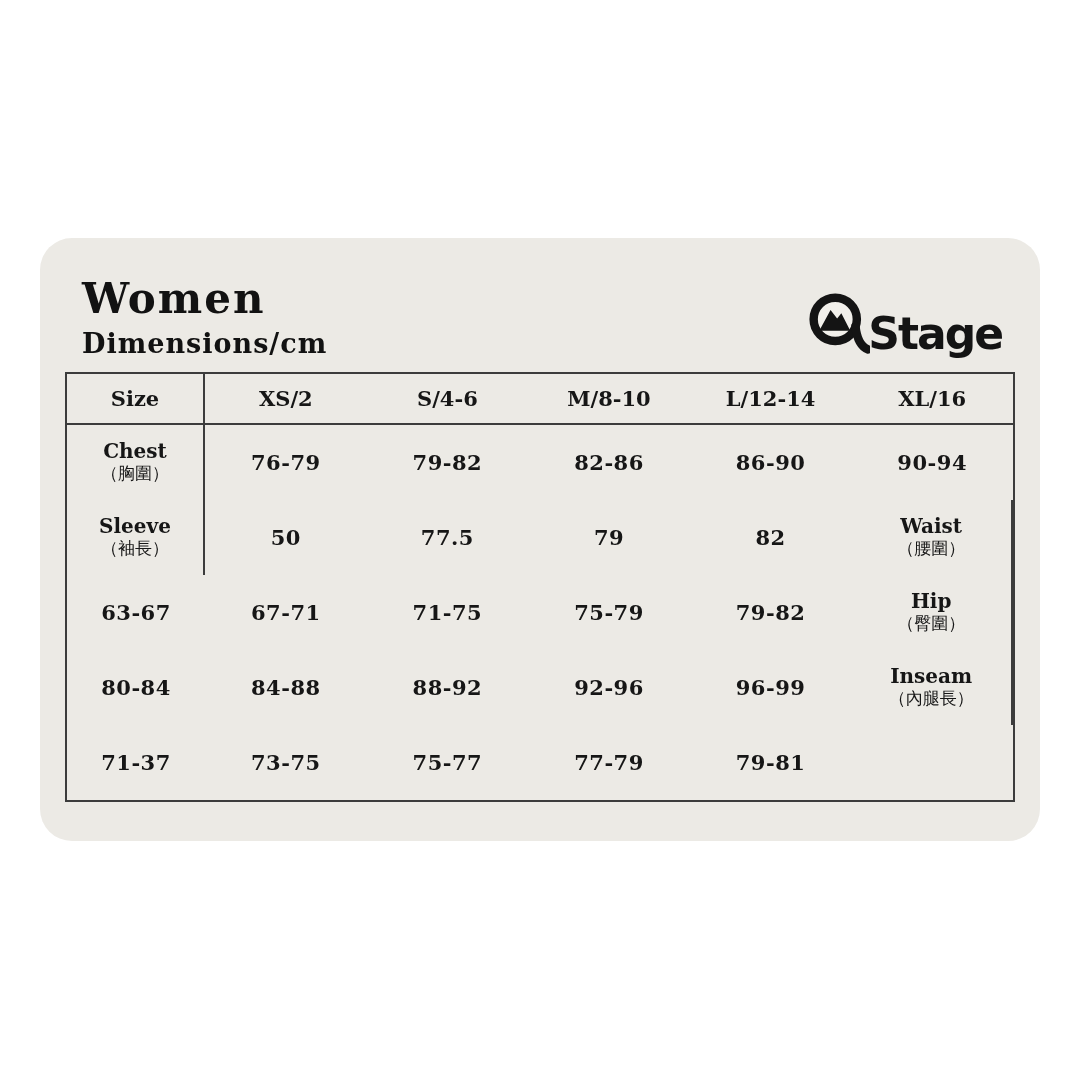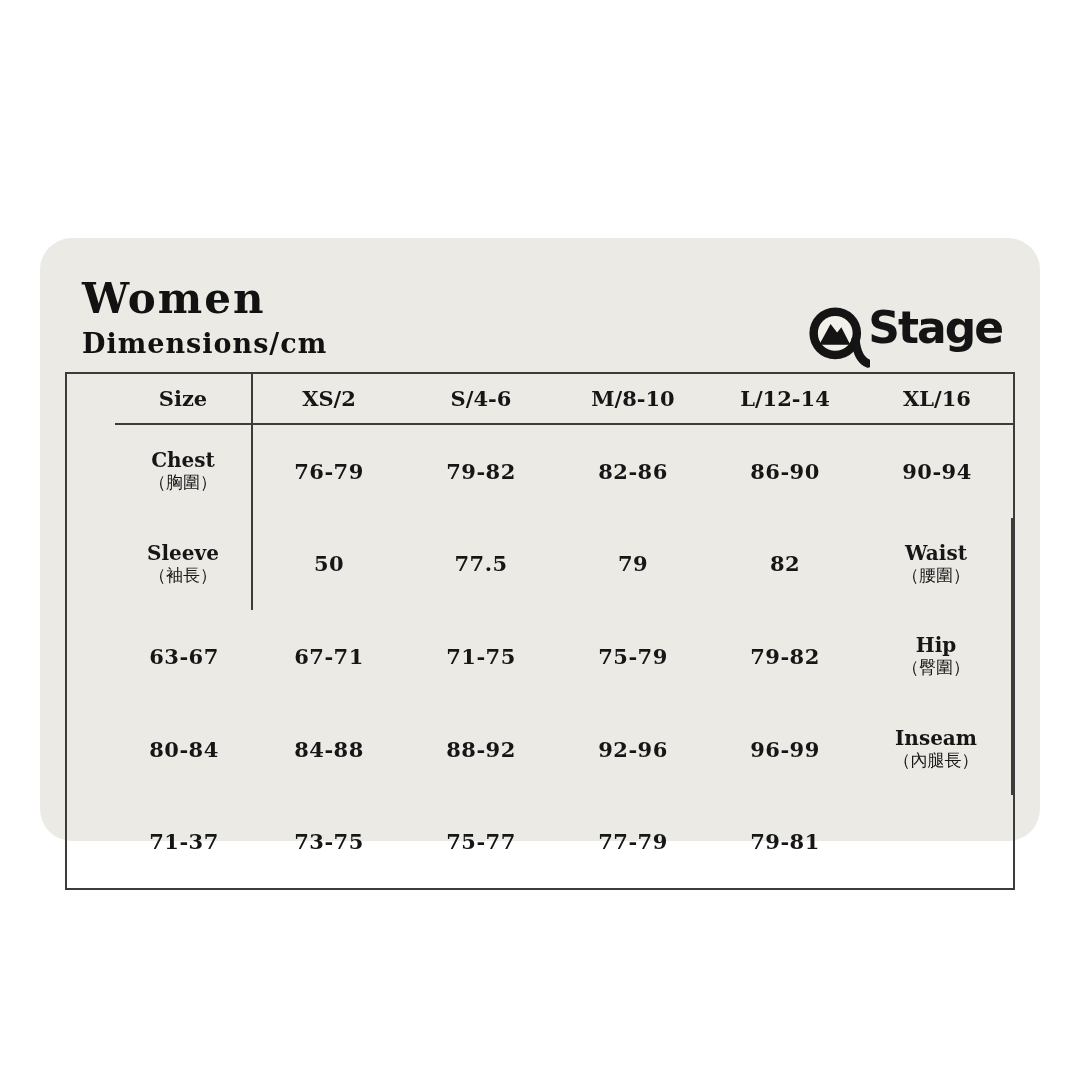--- a/index.html
+++ b/index.html
@@ -42,23 +42,23 @@
   .subtitle {
     font-size: 27px;
     font-weight: 700;
     letter-spacing: 1px;
     margin-top: 8px;
     color: #121212;
   }
   .brand {
     position: absolute;
     right: 38px;
-    top: 68px;
+    top: 54px;
     display: flex;
-    align-items: flex-start;
+    align-items: flex-end;
   }
   .brand-icon {
     width: 62px;
     height: 66px;
     display: block;
   }
   .brand-name {
     font-family: "DejaVu Sans", "Liberation Sans", sans-serif;
     font-size: 44px;
     font-weight: 700;
@@ -66,27 +66,26 @@
     color: #141414;
     line-height: 1;
     margin-left: -2px;
     margin-bottom: 2px;
   }
   .size-table {
     position: absolute;
     left: 25px;
     top: 134px;
     width: 950px;
-    height: 518px;
+    height: 430px;
     box-sizing: border-box;
     border: 2px solid #3c3c3c;
     display: grid;
     grid-template-columns: 138px repeat(5, 1fr);
     grid-template-rows: 51px repeat(5, 1fr);
-    padding-left: 48px;
   }
   .cell {
     display: flex;
     flex-direction: column;
     align-items: center;
     justify-content: center;
     box-sizing: border-box;
   }
   .head-cell {
     border-bottom: 2px solid #3c3c3c;

